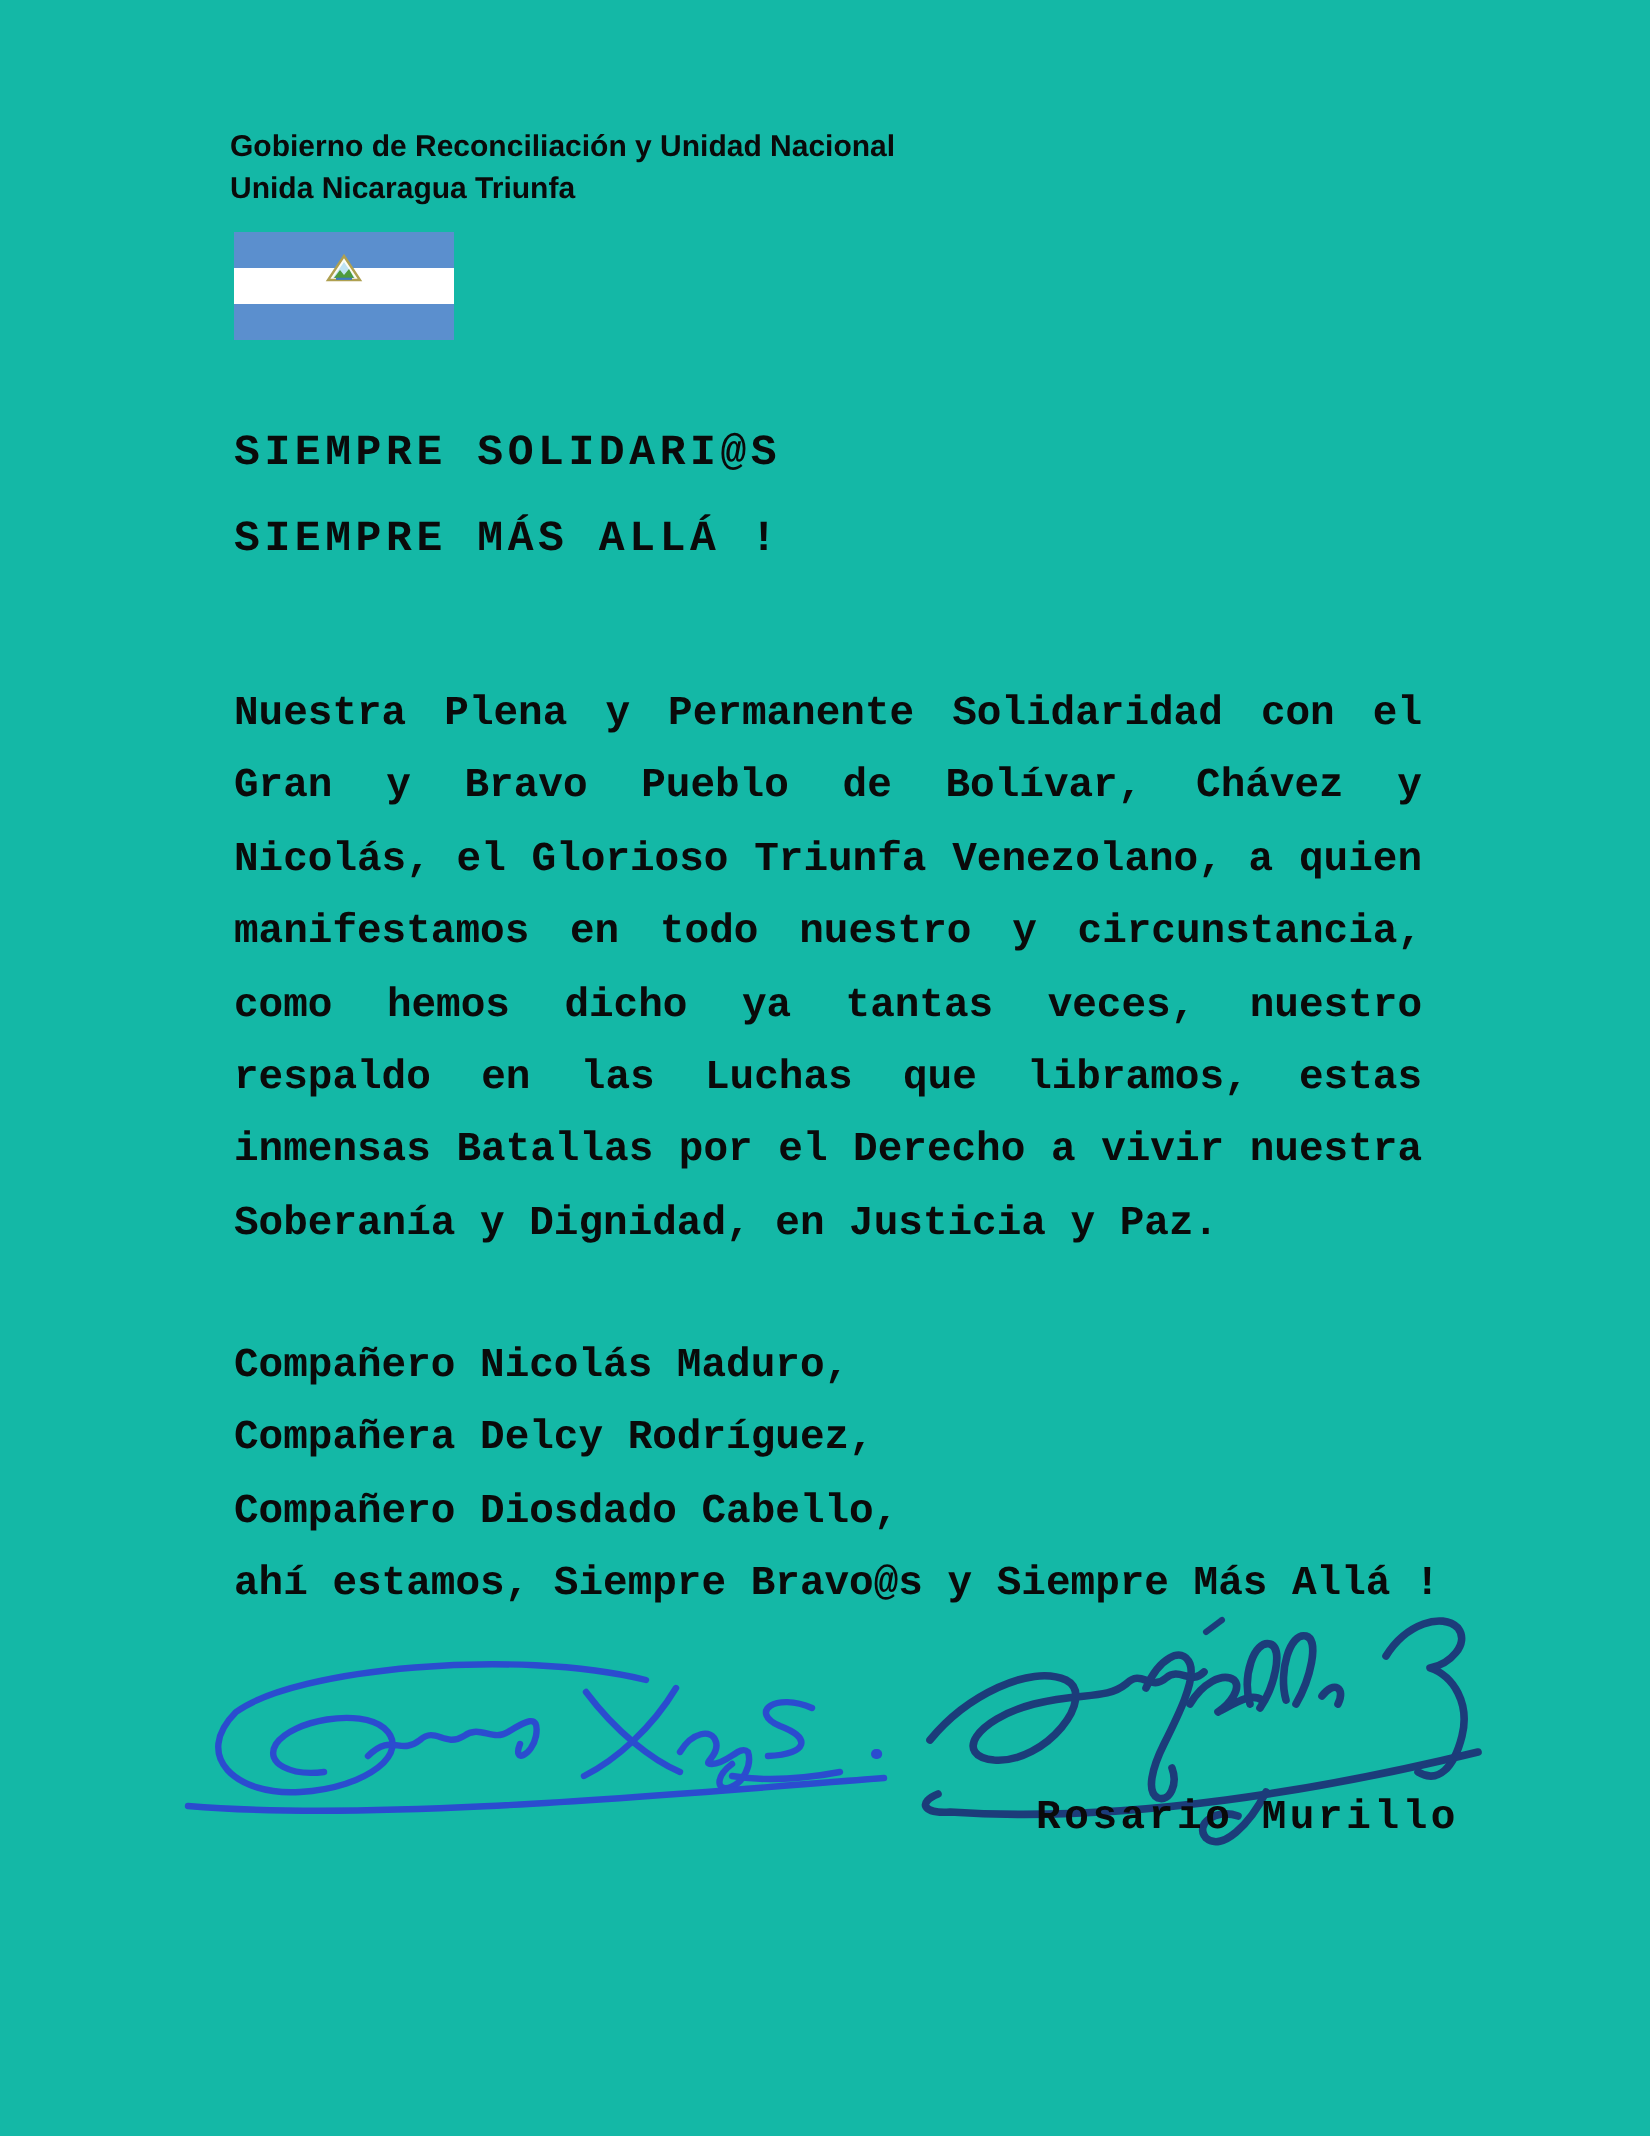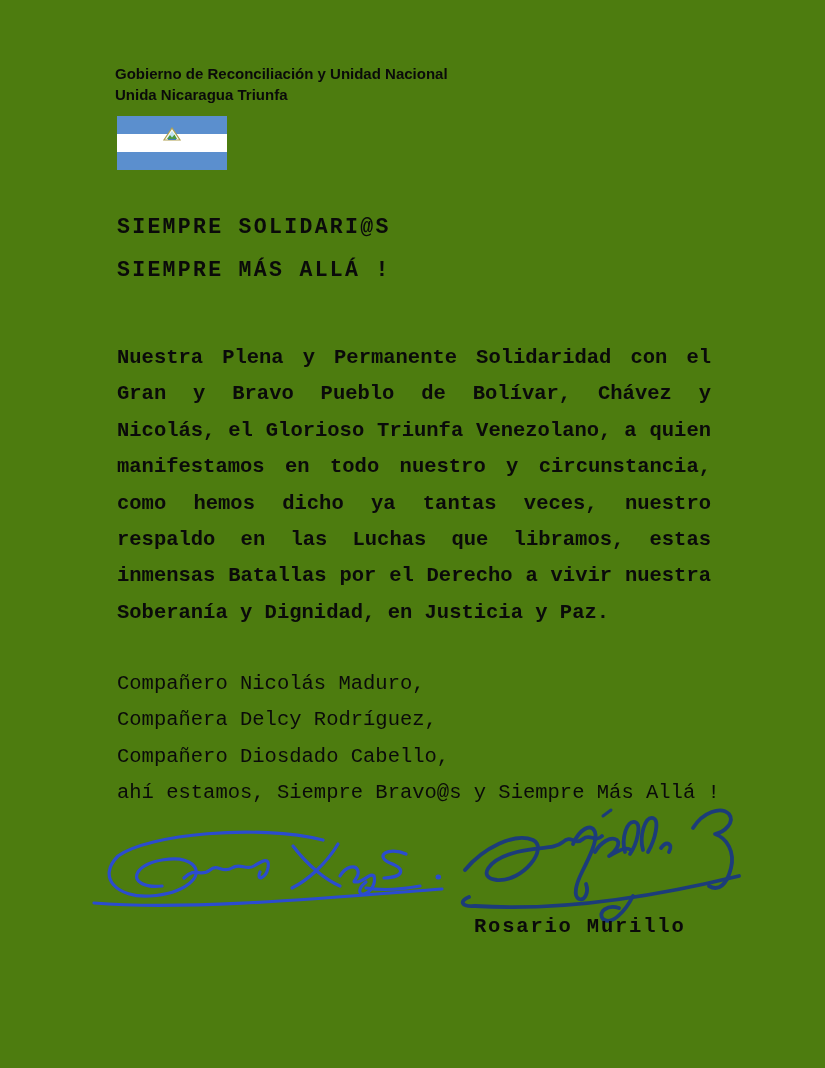--- a/index.html
+++ b/index.html
@@ -1,19 +1,19 @@
 <!DOCTYPE html>
 <html><head>
 <meta charset="utf-8">
 <style>
   html,body{margin:0;padding:0;background:#ffffff;}
   .page{
     position:relative;
     width:825px;height:1068px;
-    background:#4d7c0f;
+    background:#14b8a6;
     overflow:hidden;
     font-family:"Liberation Mono", monospace;
     color:#0a0a0a;
   }
   .abs{position:absolute;}
 
   
   .gov-header{
     left:115px;top:63px;
     font-family:"Liberation Sans", sans-serif;
@@ -44,37 +44,37 @@
     left:117px;top:340px;width:594px;
     font-weight:bold;
     font-size:20.5px;line-height:36.4px;
   }
   .para .jline{text-align:justify;text-align-last:justify;}
   .para .plain{text-align:left;text-align-last:left;white-space:nowrap;}
 
   
   .salutations{
     left:117px;top:666px;width:660px;
-    font-weight:normal;
+    font-weight:bold;
     font-size:20.5px;line-height:36.4px;
     white-space:nowrap;
   }
 
   
   .sig{pointer-events:none;}
   .sig path{fill:none;stroke-linecap:round;stroke-linejoin:round;}
 
   .sig-name{
     top:897px;
     font-weight:bold;
     font-size:20.5px;line-height:26px;
     white-space:nowrap;
   }
   .sig-name.left{left:117px;}
-  .sig-name.right{left:474px;letter-spacing:1.8px;margin-top:17px;}
+  .sig-name.right{left:518px;letter-spacing:1.8px;}
 </style>
 </head>
 <body>
 
 <div class="page">
 
   <div class="abs gov-header">
     <div>Gobierno de Reconciliación y Unidad Nacional</div>
     <div>Unida Nicaragua Triunfa</div>
   </div>

